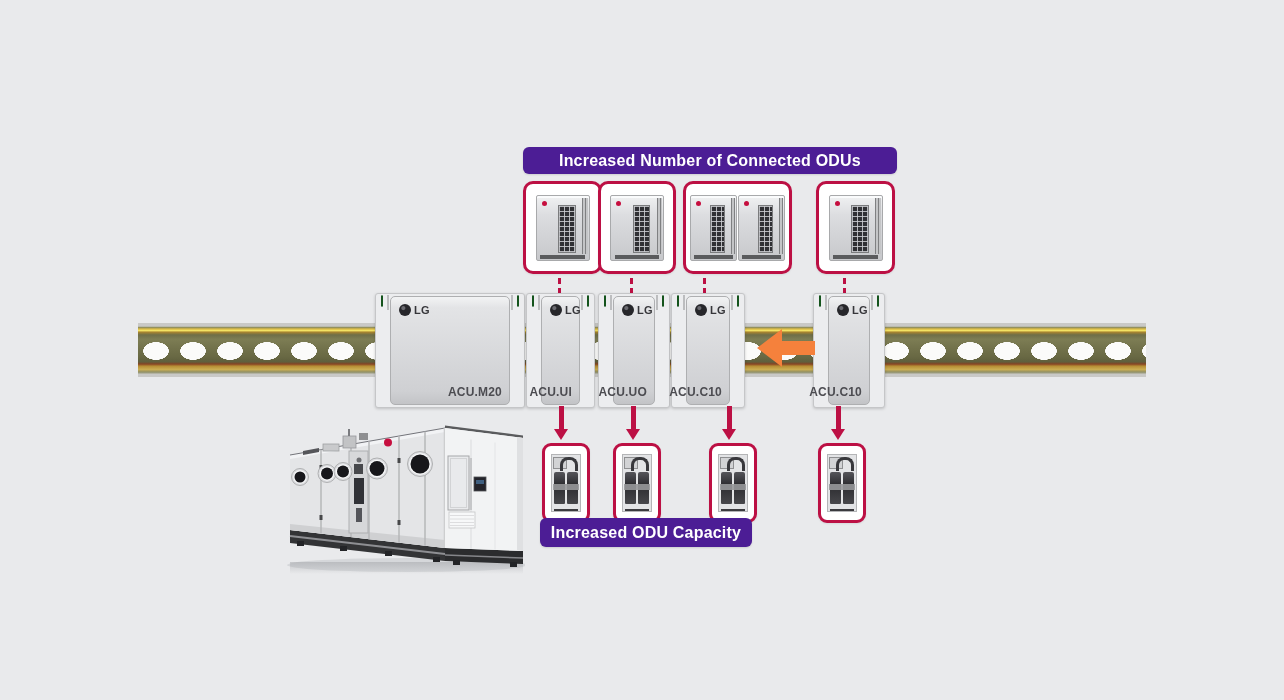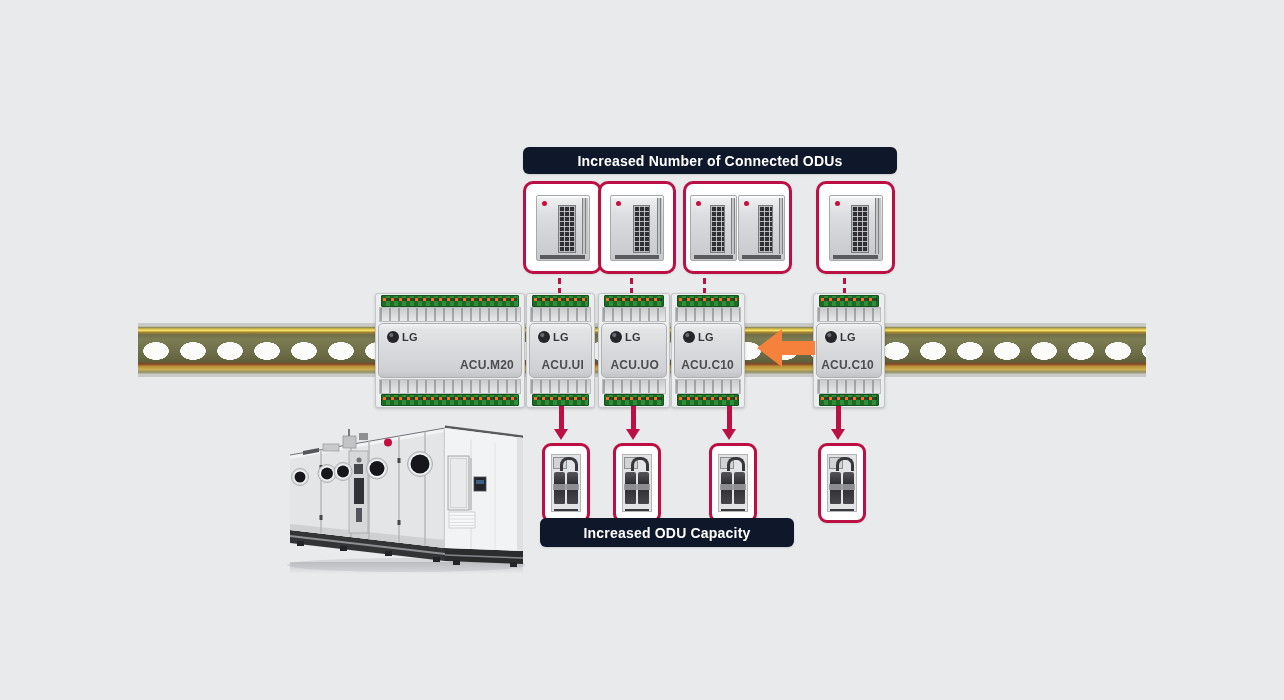--- a/index.html
+++ b/index.html
@@ -20,27 +20,27 @@
         #8c8c60 8%,#d8b845 11%,#f4e465 14%,#a8842f 17%,
         #6e6e48 22%,#7d7d54 30%,#73734c 45%,#696944 62%,#5f5f3d 72%,
         #874424 76%,#b78f35 80%,#cbae52 86%,#8f8f66 91%,
         #c9c9c7 95%,#c9c9c7 100%);
     background-size:37px 54px,100% 100%;
     background-repeat:repeat-x,no-repeat;
   }
 
   
   .banner{
-    background:#0f172a;color:#fff;font-weight:bold;font-size:14px;
+    background:#4c1d95;color:#fff;font-weight:bold;font-size:16px;
     display:flex;align-items:center;justify-content:center;
     border-radius:6px;letter-spacing:.2px;z-index:4;
     box-shadow:0 1px 2px rgba(0,0,0,.12);
   }
   .banner-top{left:523px;top:147px;width:374px;height:27px;}
-  .banner-bottom{left:540px;top:518px;width:254px;height:29px;}
+  .banner-bottom{left:540px;top:518px;width:212px;height:29px;}
 
   
   .red-box{
     background:#fff;border:3px solid #bc1044;border-radius:10px;z-index:2;
     display:flex;align-items:center;justify-content:center;gap:1px;
     box-shadow:0 1px 2px rgba(0,0,0,.08);
   }
   .odu-box{top:181px;height:87px;}
   .cap-box{top:443px;height:74px;border-radius:9px;}
 
@@ -72,21 +72,21 @@
 
   
   .dash-line{top:268px;height:26px;width:0;border-left:3px dashed #bc1044;z-index:1;}
   .down-arrow{top:406px;width:15px;z-index:2;}
   .da-shaft{width:5px;height:23px;background:#bc1044;margin:0 auto;}
   .da-head{width:0;height:0;border-left:7.5px solid transparent;border-right:7.5px solid transparent;border-top:11px solid #bc1044;}
   .orange-arrow{left:757px;top:328px;z-index:3;}
 
   
   .module{
-    top:293px;height:115px;z-index:2;display:flex;flex-direction:column;
+    top:293px;height:115px;z-index:2;display:flex;
     background:#ecedef;border:1px solid #c5c6c8;border-radius:3px;
     padding:1px 2px;box-sizing:border-box;box-shadow:0 1px 3px rgba(0,0,0,.18);
   }
   .term{height:10px;margin:0 3px;border:1px solid #14531c;border-radius:1px;position:relative;
     background:repeating-linear-gradient(90deg,#1d6b26 0 4px,#2e8f38 4px 8px);}
   .term::after{content:"";position:absolute;left:1px;right:1px;top:2px;height:3px;
     background:repeating-linear-gradient(90deg,#ff6f1e 0 3px,rgba(20,20,20,.55) 3px 8px);}
   .conn{height:13px;margin:0 1px;border:1px solid #bcbdbf;
     background-color:#dfe0e2;
     background-image:

